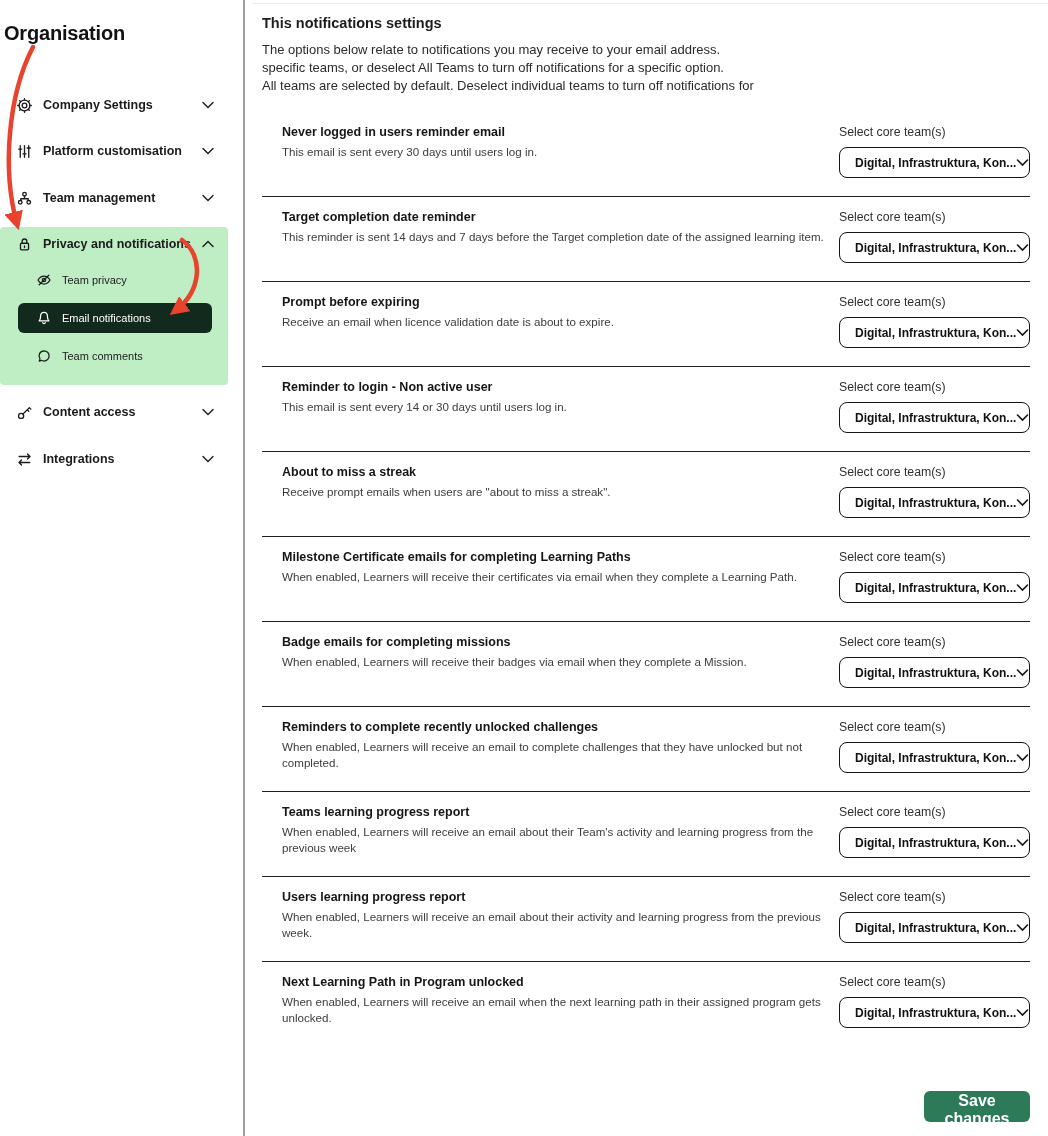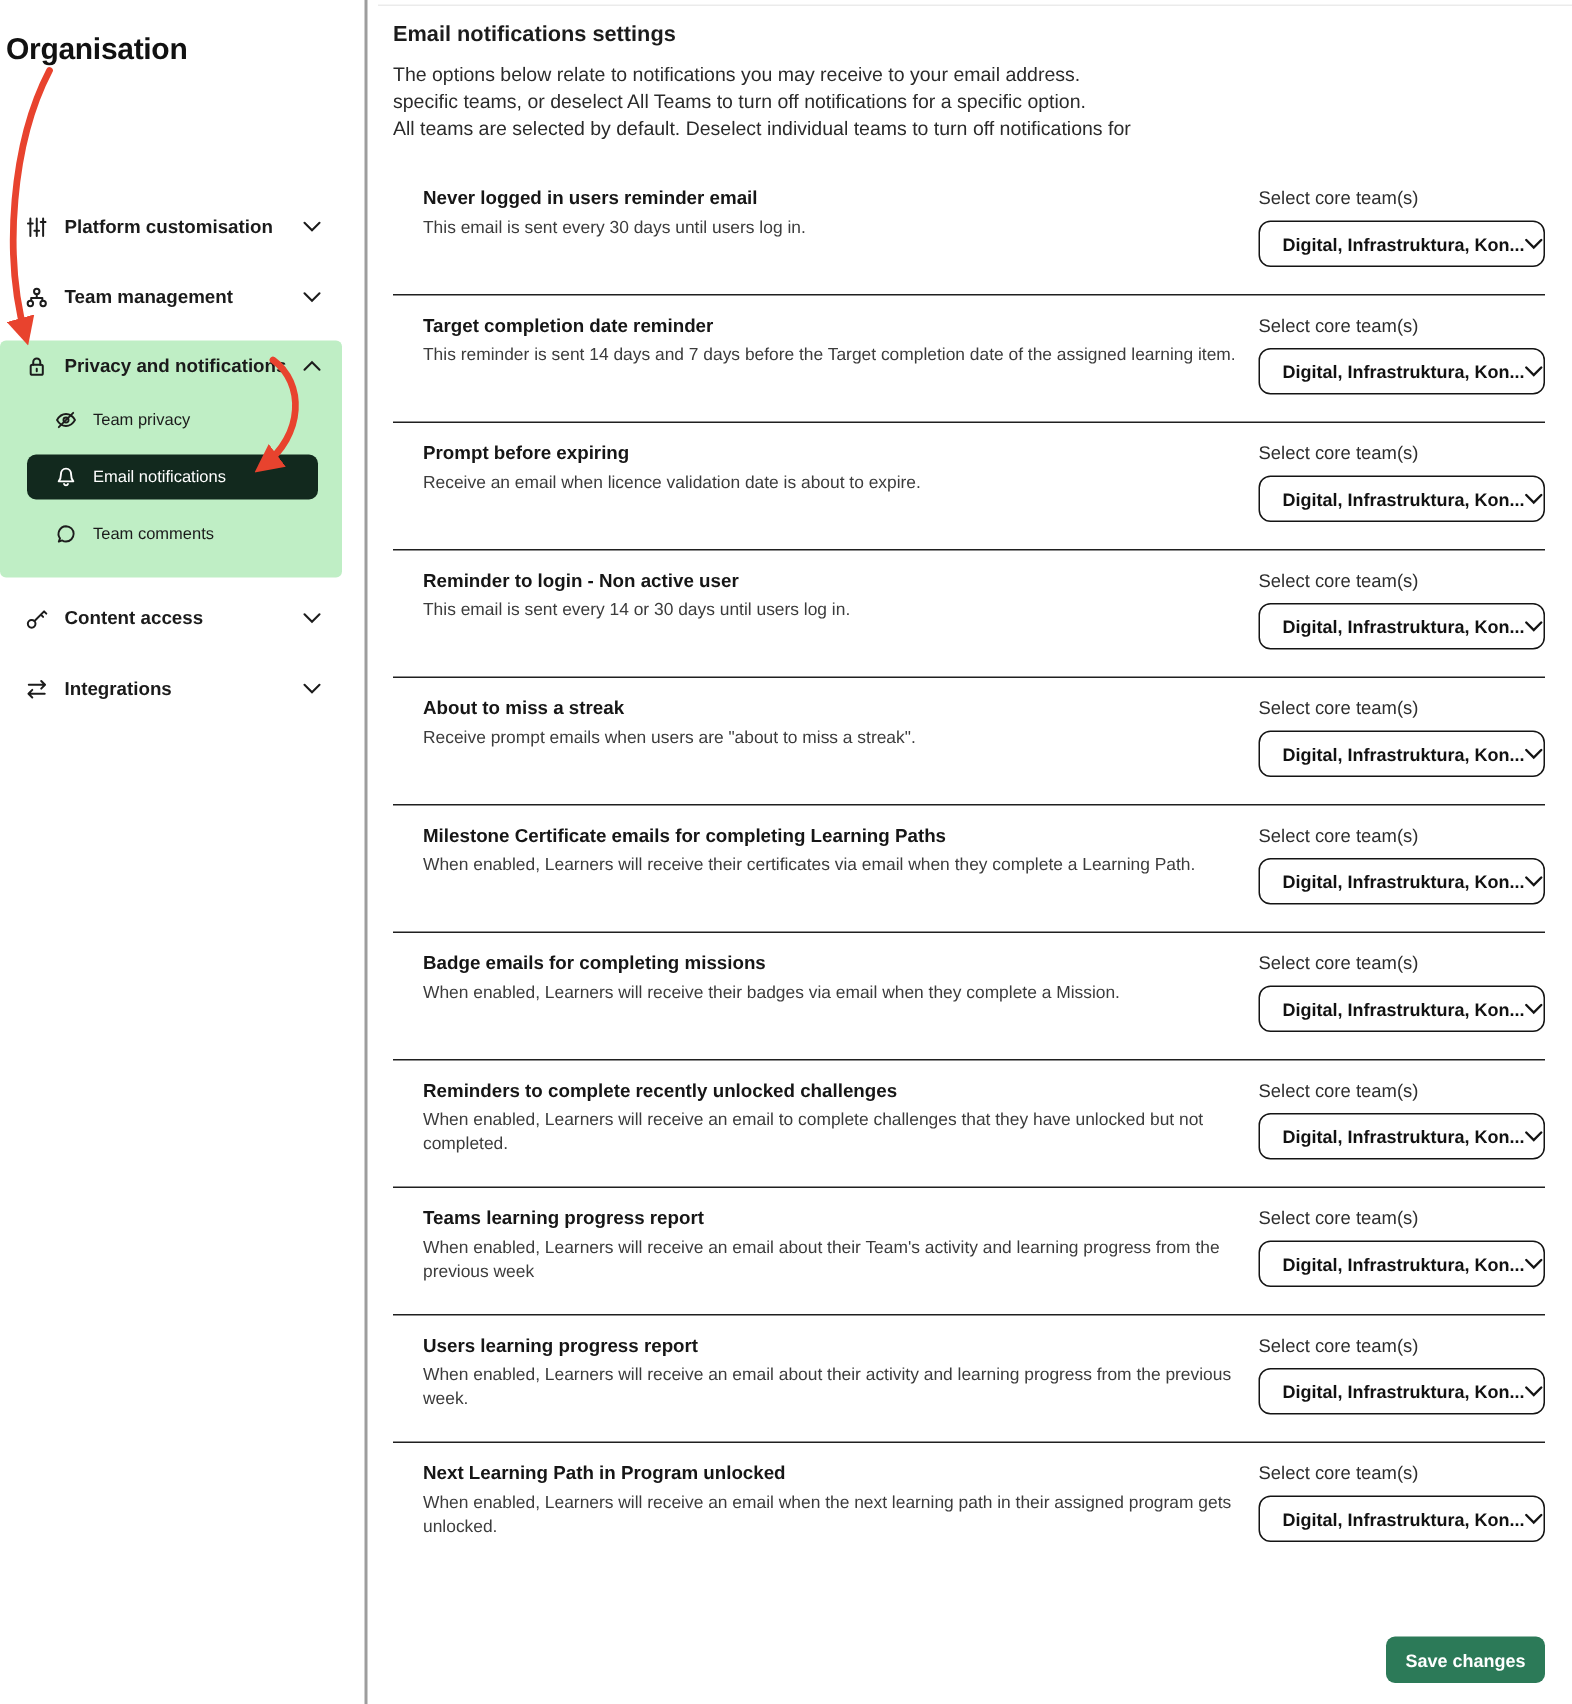--- a/index.html
+++ b/index.html
@@ -33,30 +33,45 @@
   .row{display:flex;justify-content:space-between;align-items:flex-start;box-sizing:border-box;height:85px;padding-top:13px;border-bottom:1.5px solid #1f1f1f;}
   .row:last-of-type{border-bottom:none;}
   .row-left{width:558px;margin-left:20px;}
   .row-title{font-size:12.5px;font-weight:700;color:#161616;}
   .row-desc{margin-top:5px;font-size:11.6px;line-height:15.5px;color:#3c3c3c;}
   .row-right{width:191px;flex:none;}
   .select-label{font-size:12.3px;color:#2f2f2f;}
   .dropdown{margin-top:8px;height:31px;box-sizing:border-box;border:1.5px solid #141414;border-radius:8px;background:#fff;display:flex;align-items:center;justify-content:space-between;padding:0 11px 0 15px;cursor:pointer;}
   .dropdown-value{font-size:12px;font-weight:700;color:#121212;white-space:nowrap;}
   .save-wrap{display:flex;justify-content:flex-end;margin-top:44px;}
-  .save-btn{width:106px;height:31px;border:none;border-radius:6px;background:#2c7a58;color:#fff;font-family:inherit;font-size:12px;font-weight:700;cursor:pointer;}
+  .save-btn{width:106px;height:31px;border:none;border-radius:6px;background:#2c7a58;color:#fff;font-family:inherit;font-size:16px;font-weight:700;cursor:pointer;}
 </style>
 </head>
 <body>
 
 <div class="sidebar">
   <div class="org-title">Organisation</div>
 
   <div class="green-panel"></div>
 
+  <div class="nav-item" style="top:89px">
+    <span class="icon">
+      <svg class="ic" width="17" height="17" viewBox="0 0 16 16">
+          <circle cx="8" cy="8" r="2.2"></circle>
+          <circle cx="8" cy="8" r="5.1"></circle>
+          <path d="M8 1.6V2.9M8 13.1v1.3M1.6 8h1.3M13.1 8h1.3M3.5 3.5l.9.9M11.6 11.6l.9.9M12.5 3.5l-.9.9M4.4 11.6l-.9.9"></path>
+        </svg>
+    </span>
+    <span class="nav-label">Company Settings</span>
+    <span class="chev">
+        <svg width="12" height="8" viewBox="0 0 12 8">
+          <polyline points="1,1.5 6,6.5 11,1.5" fill="none" stroke="#1c1c1c" stroke-width="1.4" stroke-linecap="round"></polyline>
+        </svg>
+      </span>
+  </div>
 
   <div class="nav-item" style="top:135px">
     <span class="icon">
       <svg class="ic" width="17" height="17" viewBox="0 0 16 16">
           <path d="M4 2.5v11M8 2.5v11M12 2.5v11M2.5 5.7h3M6.5 10.2h3M10.5 4.7h3"></path>
         </svg>
     </span>
     <span class="nav-label">Platform customisation</span>
     <span class="chev">
         <svg width="12" height="8" viewBox="0 0 12 8">
@@ -163,21 +178,21 @@
       <path d="M0 0 L10 5 L0 10 z" fill="#e8432e"></path>
     </marker>
   </defs>
   <path d="M33 47 C 8 95, 2 170, 17 224" fill="none" stroke="#e8432e" stroke-width="4.5" stroke-linecap="round" marker-end="url(#arrowhead)"></path>
   <path d="M182 240 C 203 255, 203 290, 175 311" fill="none" stroke="#e8432e" stroke-width="4.5" stroke-linecap="round" marker-end="url(#arrowhead)"></path>
 </svg>
 
 <div class="top-line"></div>
 
 <div class="main">
-  <div class="page-title">Email notifications settings</div>
+  <div class="page-title">This notifications settings</div>
   <div class="page-desc">
     <div>The options below relate to notifications you may receive to your email address.</div>
     <div>specific teams, or deselect All Teams to turn off notifications for a specific option.</div>
     <div>All teams are selected by default. Deselect individual teams to turn off notifications for</div>
   </div>
 
   <div class="rows">
 
       <div class="row">
         <div class="row-left">

